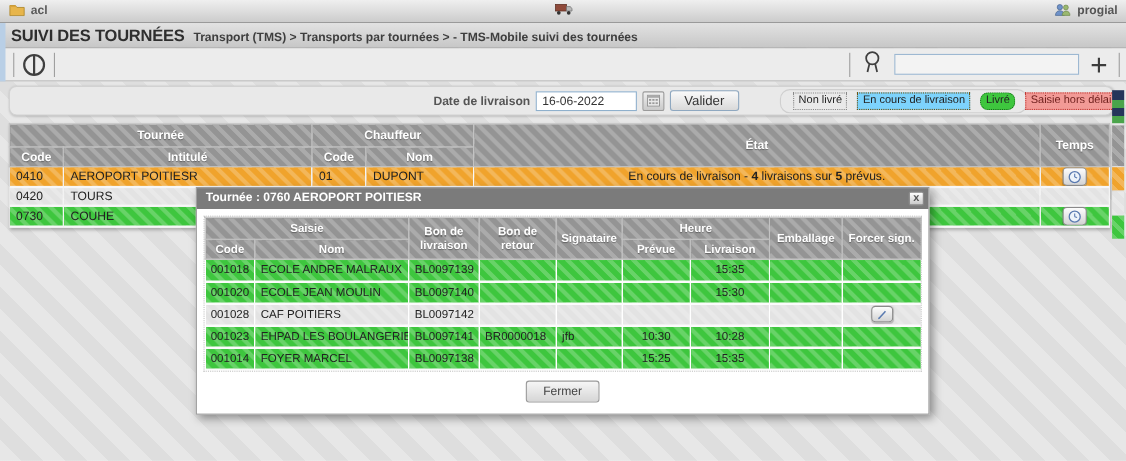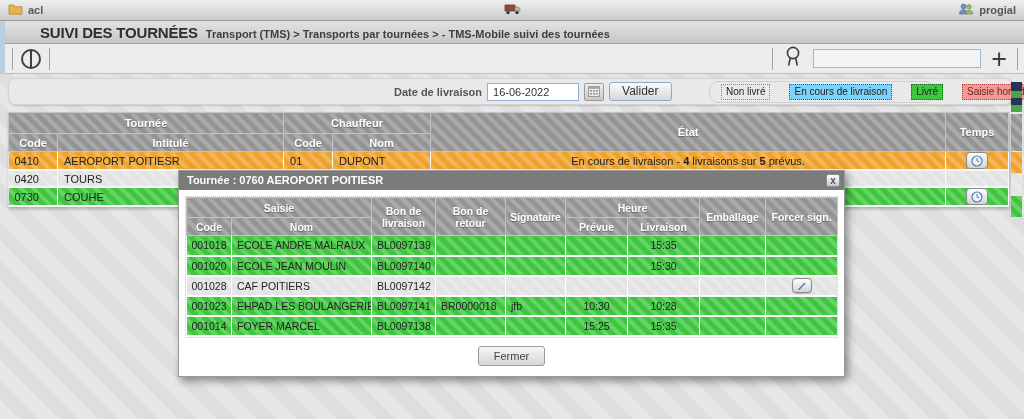--- a/index.html
+++ b/index.html
@@ -16,21 +16,21 @@
     background:linear-gradient(#efefef,#cccccc); border-bottom:1px solid #9a9a9a;
     display:flex; align-items:center; padding:0 8px; font-size:11px; font-weight:bold; }
   .topbar .tb-left{ display:flex; align-items:center; gap:5px; color:#5a5a5a; width:300px;}
   .topbar .tb-center{ flex:1; display:flex; align-items:center; justify-content:center; gap:5px; color:#9a9a9a; }
   .topbar .tb-right{ display:flex; align-items:center; gap:5px; color:#555; width:300px; justify-content:flex-end;}
 
   
   .titlebar{ position:absolute; left:0; top:21px; width:1024px; height:23px;
     background:linear-gradient(#e2e2e2,#c7c7c7); border-bottom:1px solid #a5a5a5;
     display:flex; align-items:center; padding-left:10px; }
-  .page-title{ font-size:15px; font-weight:bold; color:#2e2e2e; letter-spacing:-0.2px;margin-left:30px; }
+  .page-title{ font-size:15px; font-weight:bold; color:#2e2e2e; letter-spacing:-0.2px; }
   .breadcrumb{ font-size:11px; font-weight:bold; color:#3e3e3e; margin-left:8px; padding-top:3px;}
   .blue-edge{ position:absolute; left:0; top:21px; width:5px; height:53px; background:#b9cfe6; z-index:5;}
 
   
   .toolbar{ position:absolute; left:0; top:44px; width:1024px; height:30px;
     background:#ececec; border-bottom:1px solid #bdbdbd; display:flex; align-items:center; }
   .toolbar.hatch{}
   .vsep{ width:1px; height:22px; background:#9f9f9f; margin:0 6px; }
   .tool-btn{ display:flex; align-items:center; justify-content:center; cursor:pointer; background:none; border:none; }
   .toolbar-right{ margin-left:auto; display:flex; align-items:center; padding-right:4px; }
@@ -42,26 +42,26 @@
     border:1px solid #d2d2d2; border-radius:7px; background:#e9e9e9;
     box-shadow:1px 1px 2px rgba(0,0,0,.15); }
   .date-controls{ position:absolute; left:385px; top:3px; display:flex; align-items:center; gap:5px;
     font-size:11px; font-weight:bold; color:#555; }
   .date-input{ width:92px; height:18px; border:1px solid #8fb0cc; background:#fff; font-size:11px; padding:0 5px; color:#333;}
   .cal-btn{ width:20px; height:18px; border:1px solid #9a9a9a; border-radius:2px;
     background:linear-gradient(#efefef,#c9c9c9); display:flex; align-items:center; justify-content:center; cursor:pointer;}
   .btn{ border:1px solid #8fa8c0; border-radius:3px; background:linear-gradient(#fafafa,#d9d9d9);
     font-size:12px; color:#333; padding:1px 12px 2px; cursor:pointer; font-family:inherit;}
   .legend{ position:absolute; left:700px; top:2px; height:22px; width:225px;
-    border:1px solid #cfcfcf; border-radius:9px; display:flex; align-items:center; gap:19px;
+    border:1px solid #cfcfcf; border-radius:9px; display:flex; align-items:center; gap:9px;
     padding:0 11px; }
   .chip{ font-size:10px; padding:1px 4px 2px; border:1px dotted #777; color:#222; white-space:nowrap; }
   .chip-white{ background:transparent; border-color:#888; }
   .chip-orange{ background:#7dd3fc; border-color:#6e520e; }
-  .chip-green{ background:#3ec63e; border-color:#17691a; }
+  .chip-green{ background:#3ec63e; border-color:#17691a;border-radius:7px; }
   .chip-pink{ background:#f29a96; border-color:#c03a35; color:#6e1f1c; }
 
   
   table{ border-collapse:collapse; }
   .tours-table{ position:absolute; left:8px; top:112px; width:1000px; table-layout:fixed;
     box-shadow:1px 2px 3px rgba(0,0,0,.25); }
   .tours-table th{ background-color:#949494; color:#fff; font-size:11px; font-weight:bold;
     border:1px solid #c3c3c3; text-shadow:0 1px 1px rgba(0,0,0,.35); }
   .tours-table thead tr:first-child th{ height:21px; }
   .tours-table thead tr:last-child th{ height:18px; }

